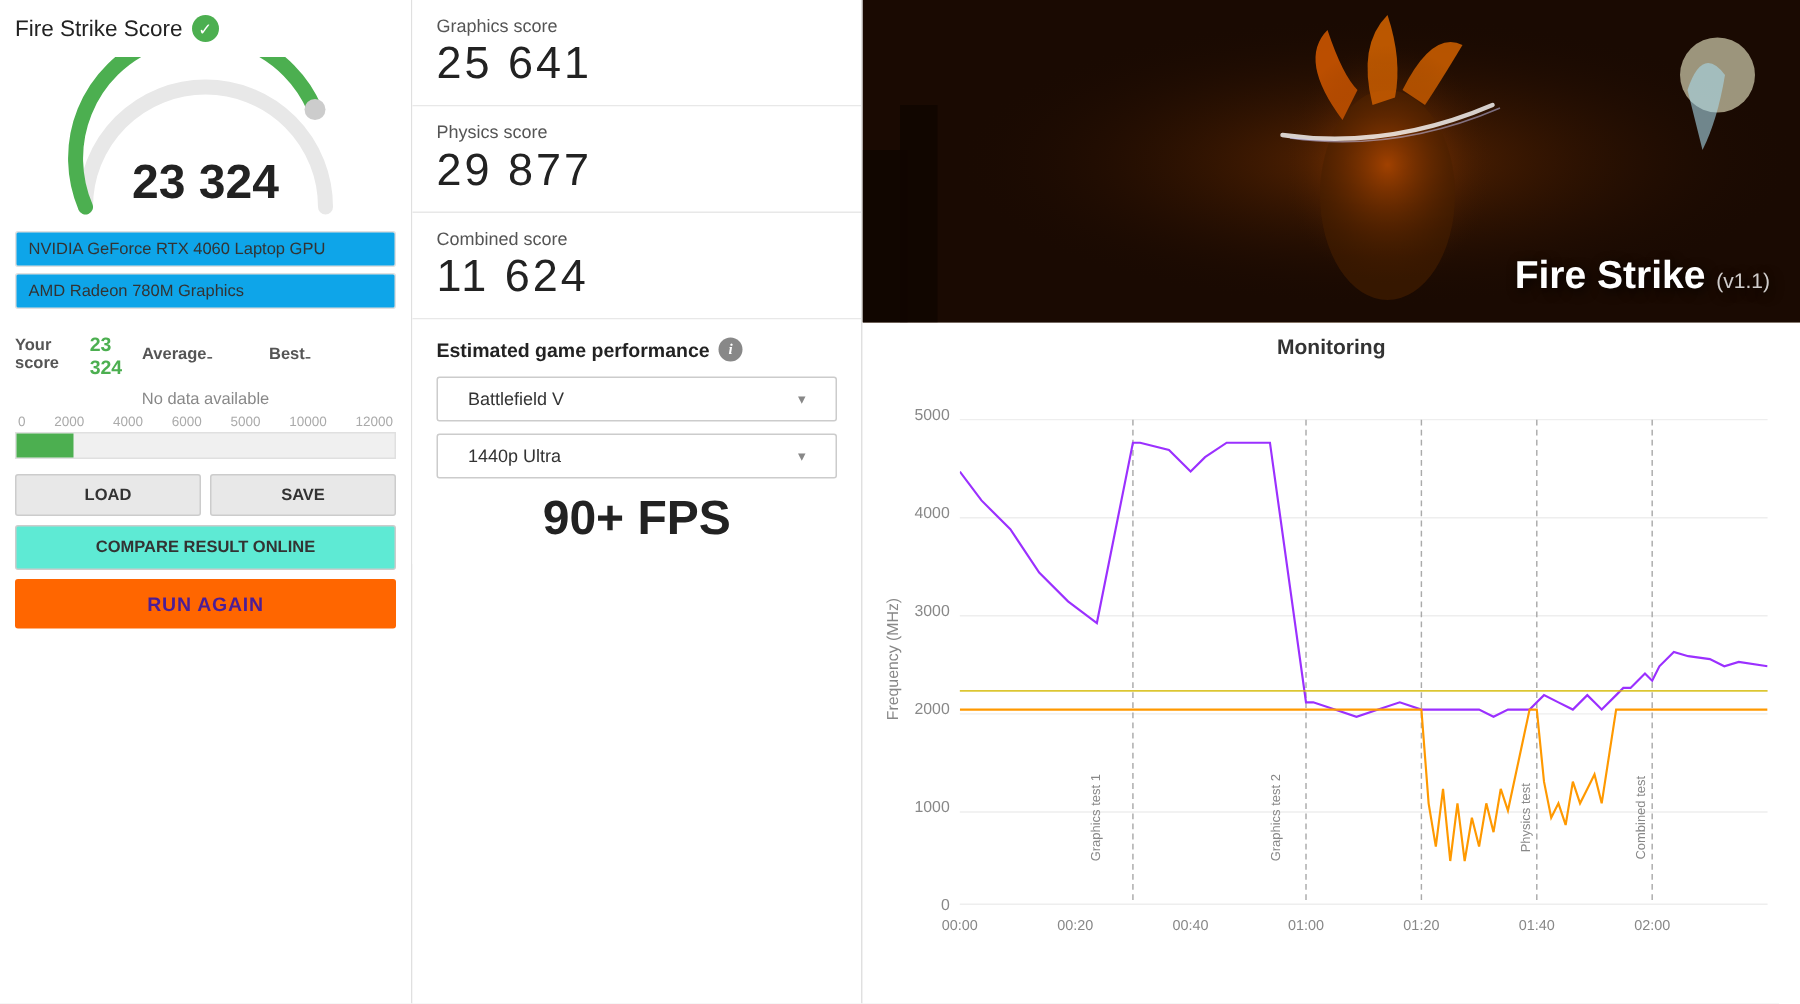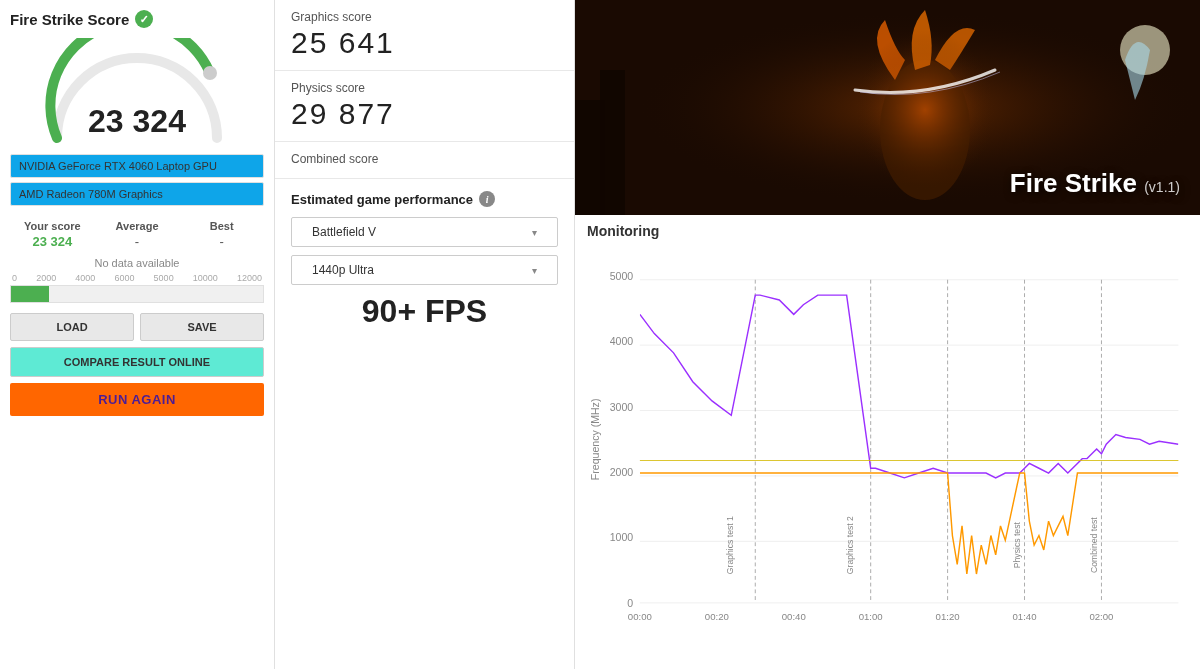--- a/index.html
+++ b/index.html
@@ -21,21 +21,21 @@
       align-items: center;
       padding: 10px;
       border-right: 1px solid #e0e0e0;
       flex-shrink: 0;
     }
 
     .fire-strike-title {
       display: flex;
       align-items: center;
       gap: 6px;
-      font-weight: 700;
+      font-weight: 400;
       font-size: 15px;
       color: #222;
       align-self: flex-start;
       margin-bottom: 6px;
       text-align: center;
     }
 
     .check-icon {
       width: 18px;
       height: 18px;
@@ -84,21 +84,21 @@
 
     .score-row {
       display: flex;
       justify-content: space-between;
       width: 100%;
       margin: 10px 0 4px;
     }
 
     .score-col {
       display: flex;
-      flex-direction: column;
+      flex-direction: row;
       align-items: center;
       flex: 1;
     }
 
     .score-col-label {
       font-size: 11px;
       color: #555;
       font-weight: 600;
     }
 
@@ -282,20 +282,21 @@
       text-align: center;
       margin-top: 8px;
     }
 
     
     .right-panel {
       flex: 1;
       display: flex;
       flex-direction: column;
       overflow: hidden;
+      text-align: center;
     }
 
     .game-image {
       width: 100%;
       height: 215px;
       background: linear-gradient(135deg, #1a0a00 0%, #2d1500 20%, #1a0a00 40%, #3d2000 60%, #1a0a00 80%, #2d1500 100%);
       position: relative;
       overflow: hidden;
       flex-shrink: 0;
     }
@@ -428,20 +429,21 @@
   <div class="score-card">
     <div class="score-card-label">Graphics score</div>
     <div class="score-card-value">25 641</div>
   </div>
   <div class="score-card">
     <div class="score-card-label">Physics score</div>
     <div class="score-card-value">29 877</div>
   </div>
   <div class="score-card">
     <div class="score-card-label">Combined score</div>
+    <div class="score-card-value">11 624</div>
   </div>
 
   <div class="estimated-section">
     <div class="estimated-title">
       <span>Estimated game performance</span>
       <span class="info-icon">i</span>
     </div>
 
     <div class="dropdown">
       <span>Battlefield V</span>

